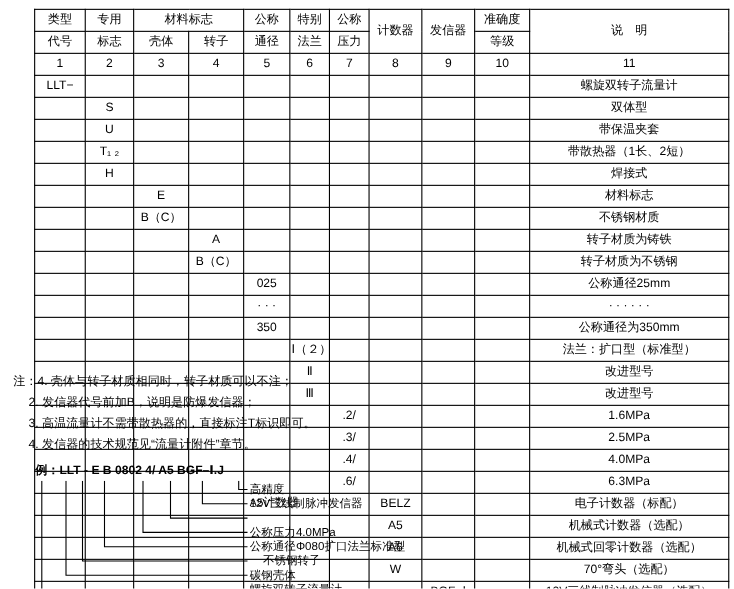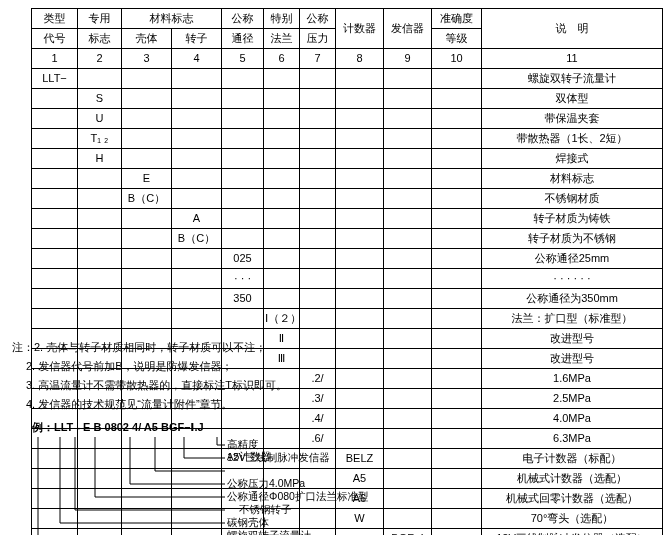--- a/index.html
+++ b/index.html
@@ -444,21 +444,21 @@
       <td>BGF−Ⅰ</td>
       <td class="blank"></td>
       <td class="desc">12V三线制脉冲发信器（选配）</td>
     </tr>
 
   </tbody>
     </table>
 
   <div class="notes">
     <div class="line">
-      <span>注：</span><span>2. 壳体与转子材质相同时，转子材质可以不注；</span>
+      <span>注：</span><span>4. 壳体与转子材质相同时，转子材质可以不注；</span>
     </div>
     <div class="line indent">2. 发信器代号前加B，说明是防爆发信器；</div>
     <div class="line indent">3. 高温流量计不需带散热器的，直接标注T标识即可。</div>
     <div class="line indent">4. 发信器的技术规范见“流量计附件”章节。</div>
   </div>
 
   <div class="example">
     <div class="ex-head">
       <span class="lab">例：</span><span class="reg">LLT - E B 0802 4/ A5 BGF–Ⅰ.J</span>
     </div>

